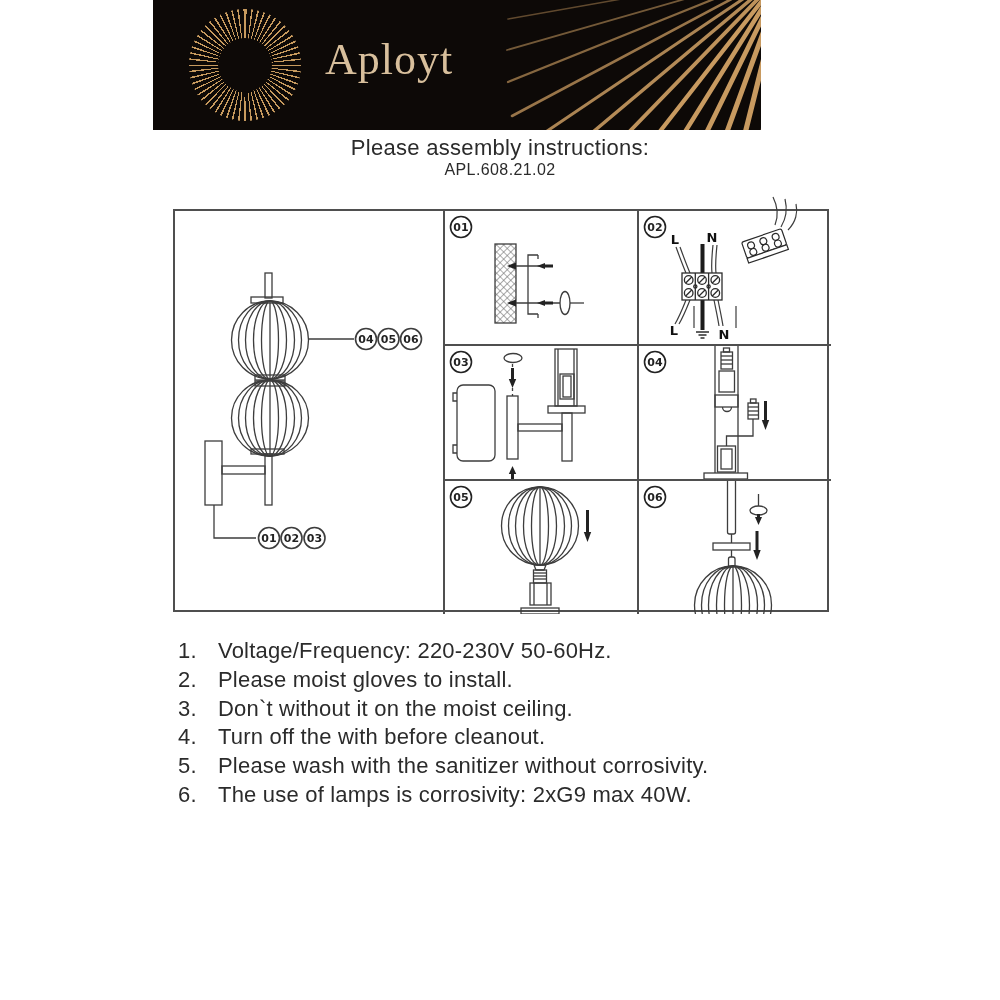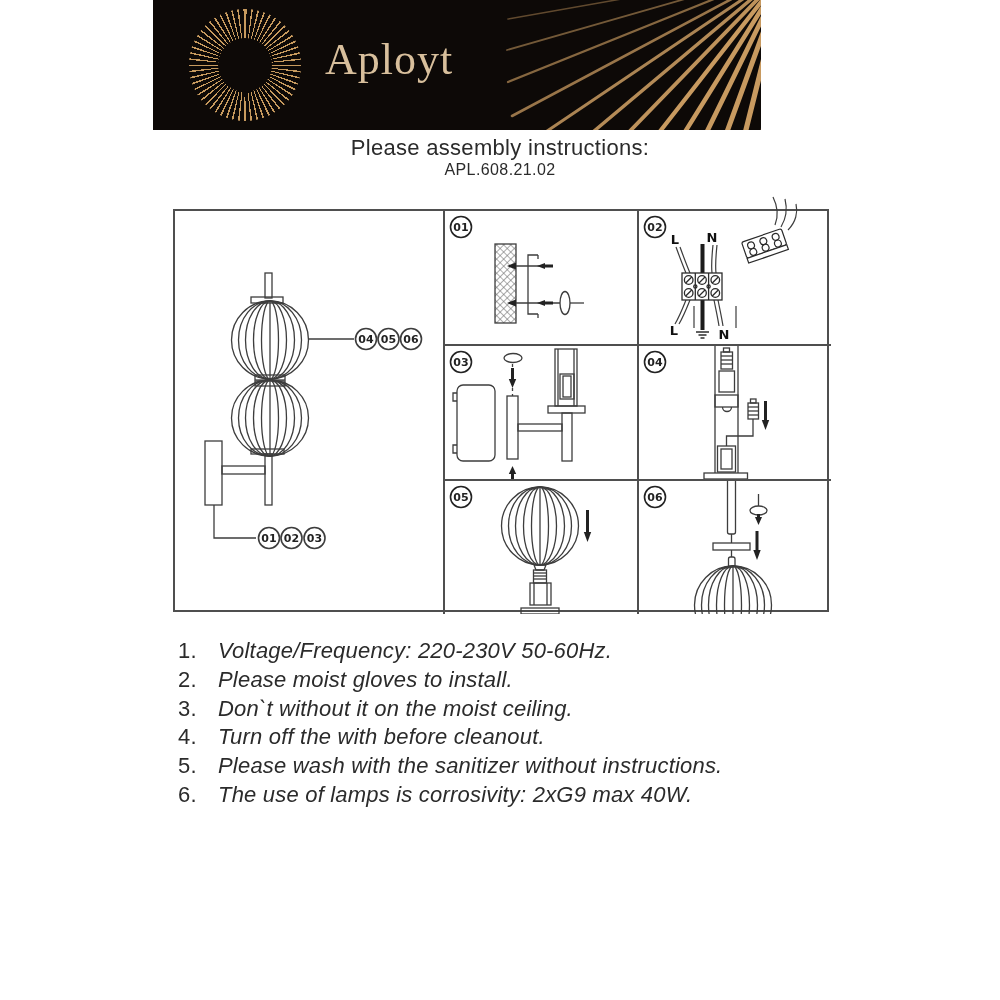--- a/index.html
+++ b/index.html
@@ -31,21 +31,21 @@
   .h1 { left:268px; top:133px; width:388px; height:2px; }
   .h2 { left:268px; top:268px; width:388px; height:2px; }
   .cell { position:absolute; }
   .cell svg { display:block; overflow:hidden; }
   .cell.wiring svg { overflow:visible; }
 
   
   .instructions { position:absolute; left:178px; top:637px; width:680px; color:#2b2b2b; }
   .instructions .row { display:flex; font-size:22px; line-height:28.8px; letter-spacing:.2px; }
   .instructions .num { width:40px; flex:0 0 40px; }
-  .instructions .txt { flex:1;font-style:italic; }
+  .instructions .txt { flex:1; }
 </style>
 </head>
 <body>
 
 <div class="page">
 
   <div class="banner">
     <div class="sunburst"></div>
     <div class="brand">Aployt</div>
     <svg class="rays" width="420" height="130" viewBox="270 0 420 130">
@@ -377,21 +377,21 @@
     <div class="row">
       <span class="num">3.</span>
       <span class="txt">Don`t without it on the moist ceiling.</span>
     </div>
     <div class="row">
       <span class="num">4.</span>
       <span class="txt">Turn off the with before cleanout.</span>
     </div>
     <div class="row">
       <span class="num">5.</span>
-      <span class="txt">Please wash with the sanitizer without instructions.</span>
+      <span class="txt">Please wash with the sanitizer without corrosivity.</span>
     </div>
     <div class="row">
       <span class="num">6.</span>
       <span class="txt">The use of lamps is corrosivity: 2xG9 max 40W.</span>
     </div>
   </div>
 
 </div>
 
 </body></html>

